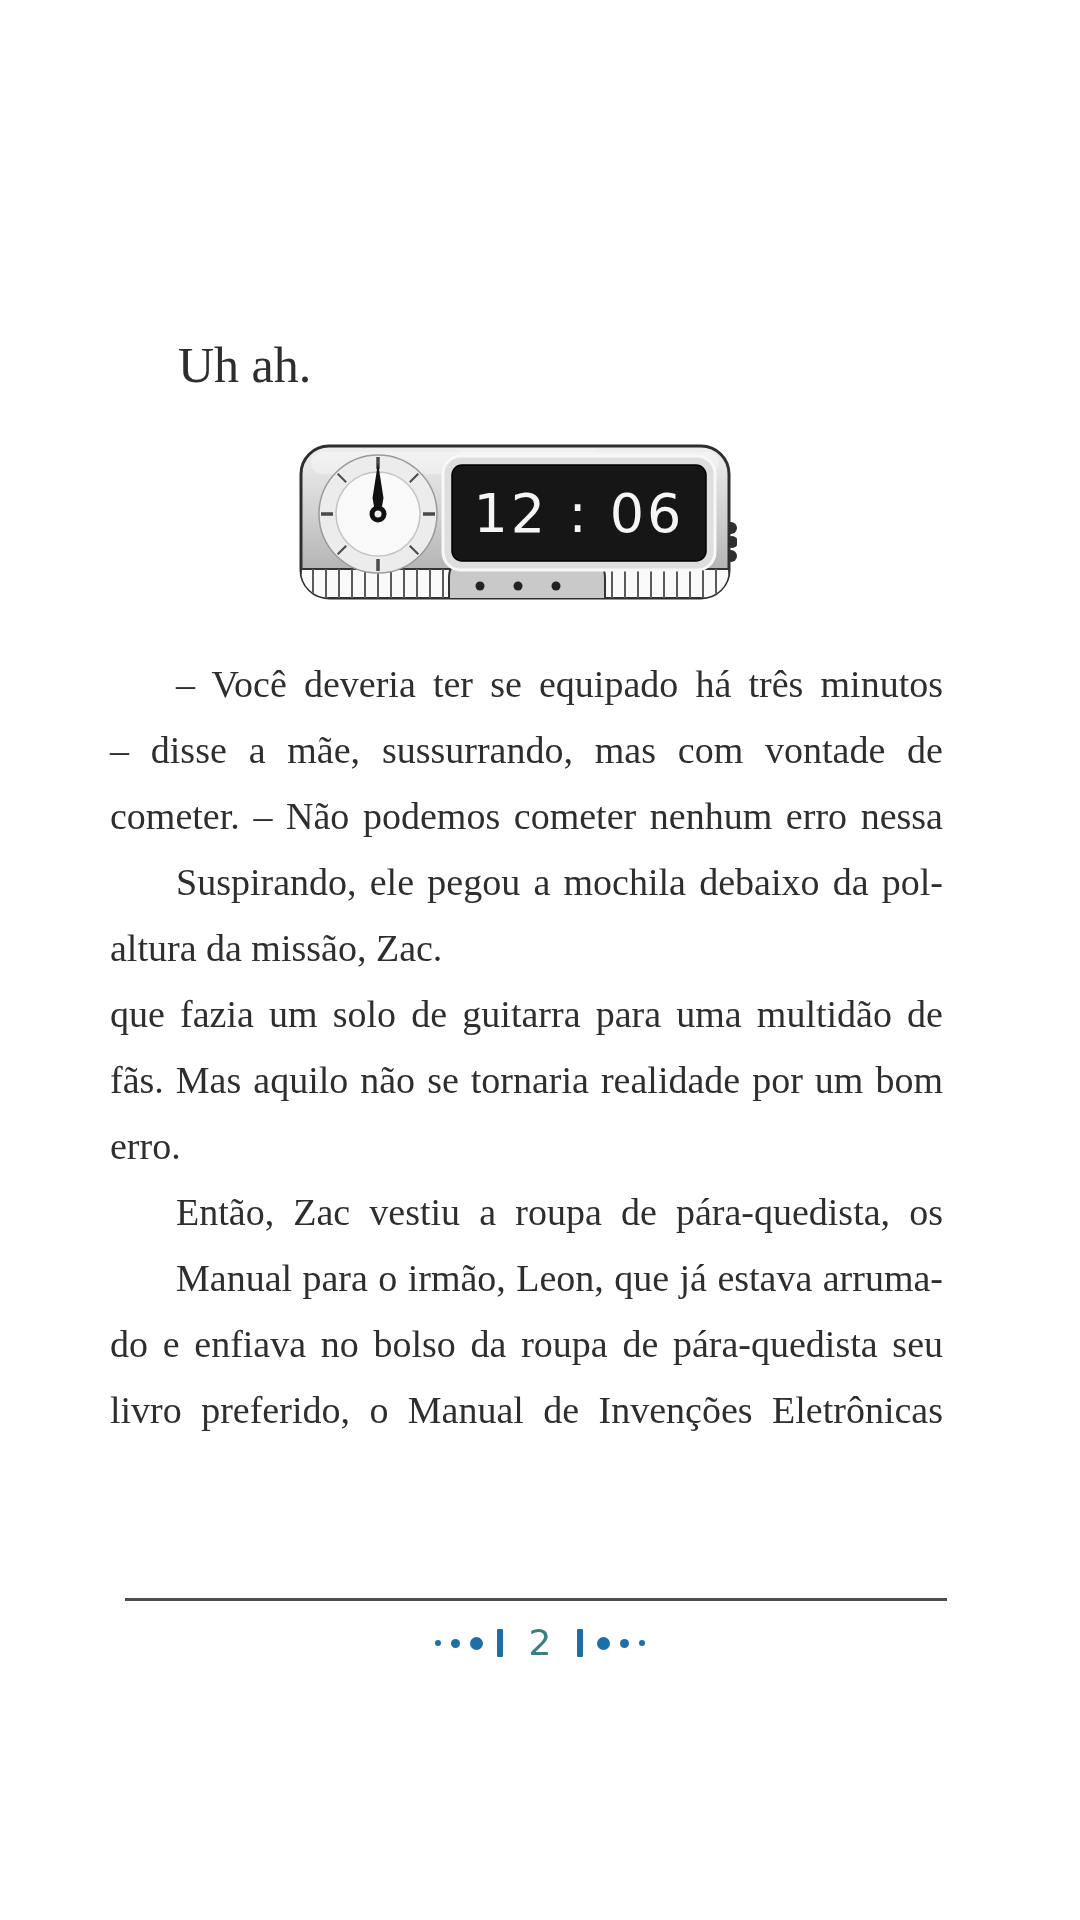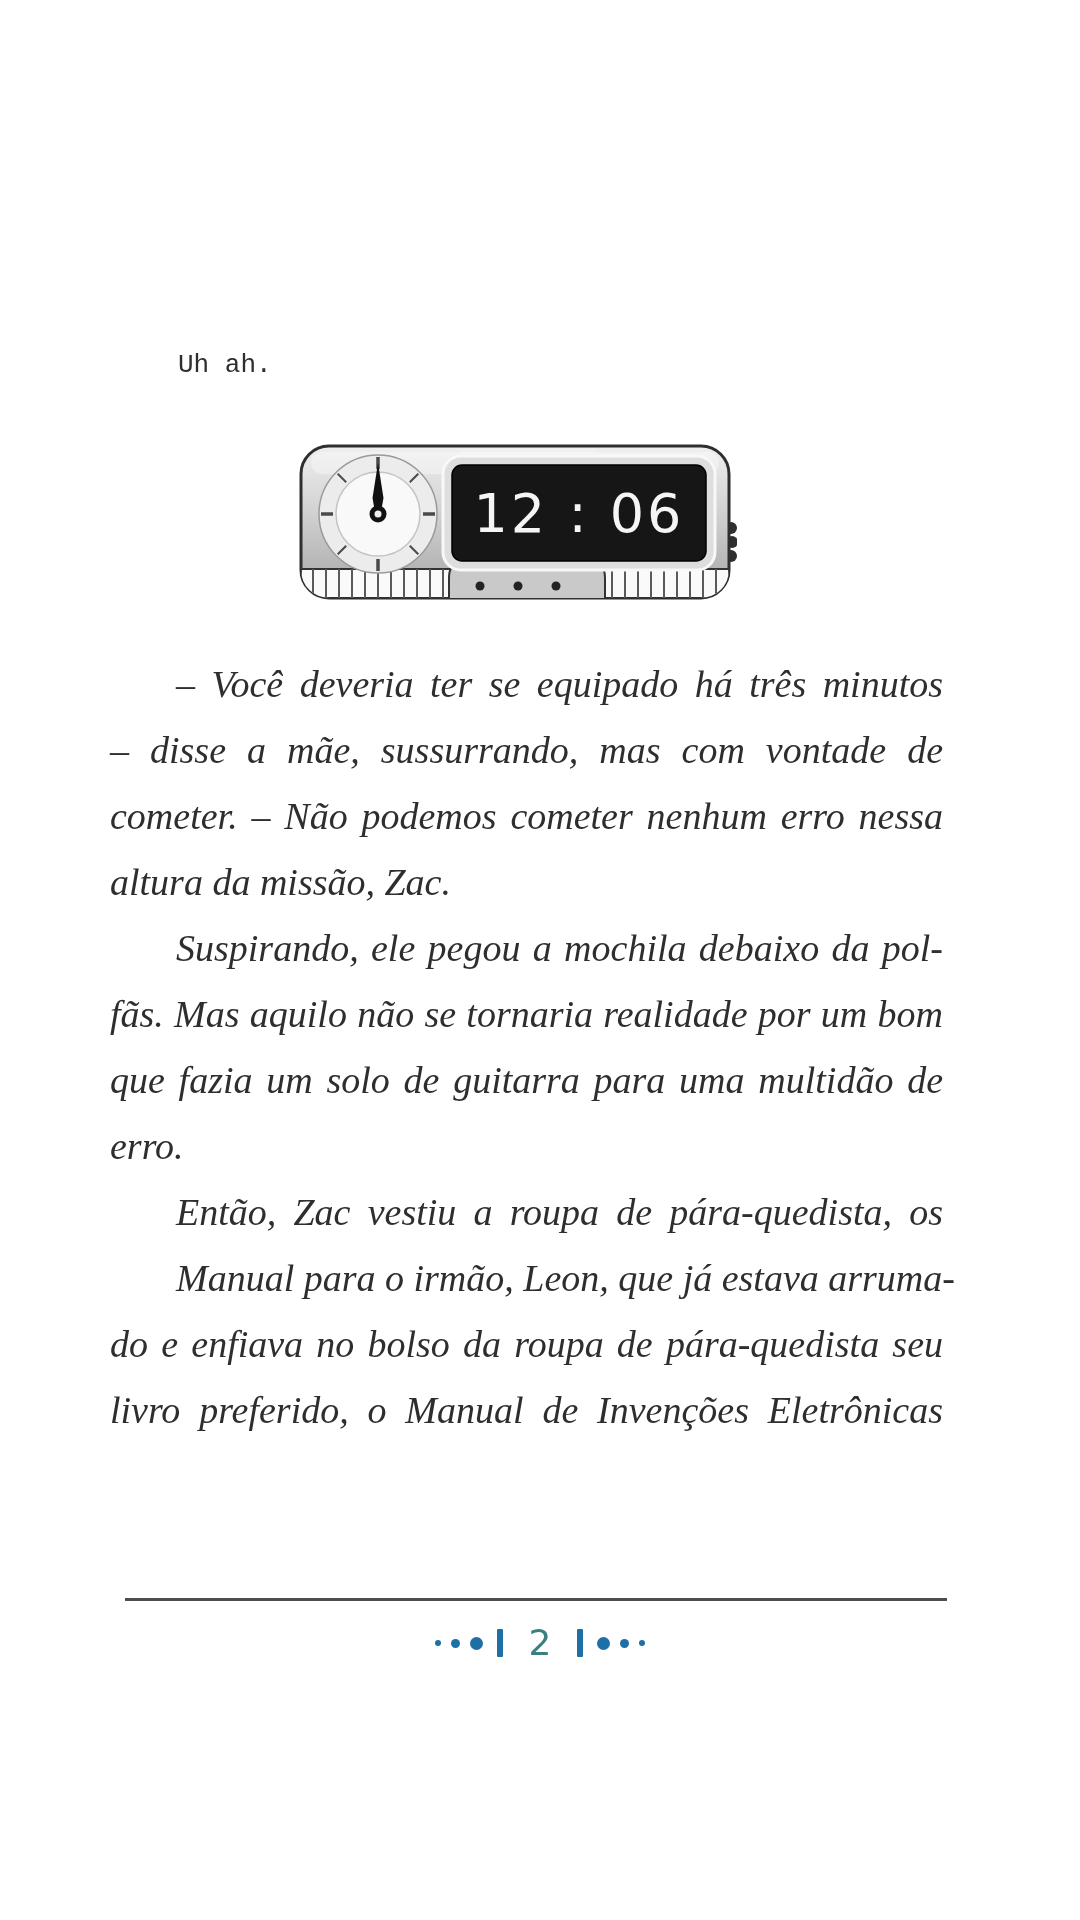--- a/index.html
+++ b/index.html
@@ -11,29 +11,29 @@
     --display-text:#f5f5f5;
   }
   html,body{margin:0;padding:0;}
   body{
     width:1080px;height:1920px;position:relative;background:#ffffff;
     font-family:"Liberation Serif", serif;color:var(--text-color);
     overflow:hidden;
   }
   .opening{
     position:absolute;left:178px;top:346px;
-    font-size:26px;line-height:38px;white-space:nowrap;font-family:Liberation Mono, monospace;
+    font-size:50px;line-height:38px;white-space:nowrap;
   }
   .clock-wrap{
     position:absolute;left:297px;top:440px;width:440px;height:172px;
   }
   .clock-wrap svg{display:block;}
   .text-column{
     position:absolute;left:110px;top:651px;width:833px;
-    font-size:38px;line-height:66px;font-style:italic;
+    font-size:38px;line-height:66px;
   }
   .line{
     text-align:justify;white-space:nowrap;overflow:visible;
   }
   .line.just{text-align-last:justify;}
   .line.indent{padding-left:66px;}
   .rule{
     position:absolute;left:125px;top:1598px;width:822px;height:3px;
     background:var(--rule-color);
   }
@@ -147,24 +147,24 @@
       <rect x="155" y="25" width="254" height="96" rx="10" fill="var(--display-bg)" stroke="#000000" stroke-width="1.5"></rect>
       <text class="digital-text" x="282" y="92" text-anchor="middle">12 : 06</text>
     </g>
   </svg>
 </div>
 
 <div class="text-column">
     <div class="line indent just">– Você deveria ter se equipado há três minutos</div>
     <div class="line just">– disse a mãe, sussurrando, mas com vontade de</div>
     <div class="line just">cometer. – Não podemos cometer nenhum erro nessa</div>
+    <div class="line indent just">Suspirando, ele pegou a mochila debaixo da pol-</div>
     <div class="line">altura da missão, Zac.</div>
-    <div class="line indent just">Suspirando, ele pegou a mochila debaixo da pol-</div>
+    <div class="line just">que fazia um solo de guitarra para uma multidão de</div>
     <div class="line just">fãs. Mas aquilo não se tornaria realidade por um bom</div>
-    <div class="line just">que fazia um solo de guitarra para uma multidão de</div>
     <div class="line">erro.</div>
     <div class="line indent just">Então, Zac vestiu a roupa de pára-quedista, os</div>
     <div class="line indent just">Manual para o irmão, Leon, que já estava arruma-</div>
     <div class="line just">do e enfiava no bolso da roupa de pára-quedista seu</div>
     <div class="line just">livro preferido, o Manual de Invenções Eletrônicas</div>
   </div>
 
 <div class="rule"></div>
 
 <div class="footer">

